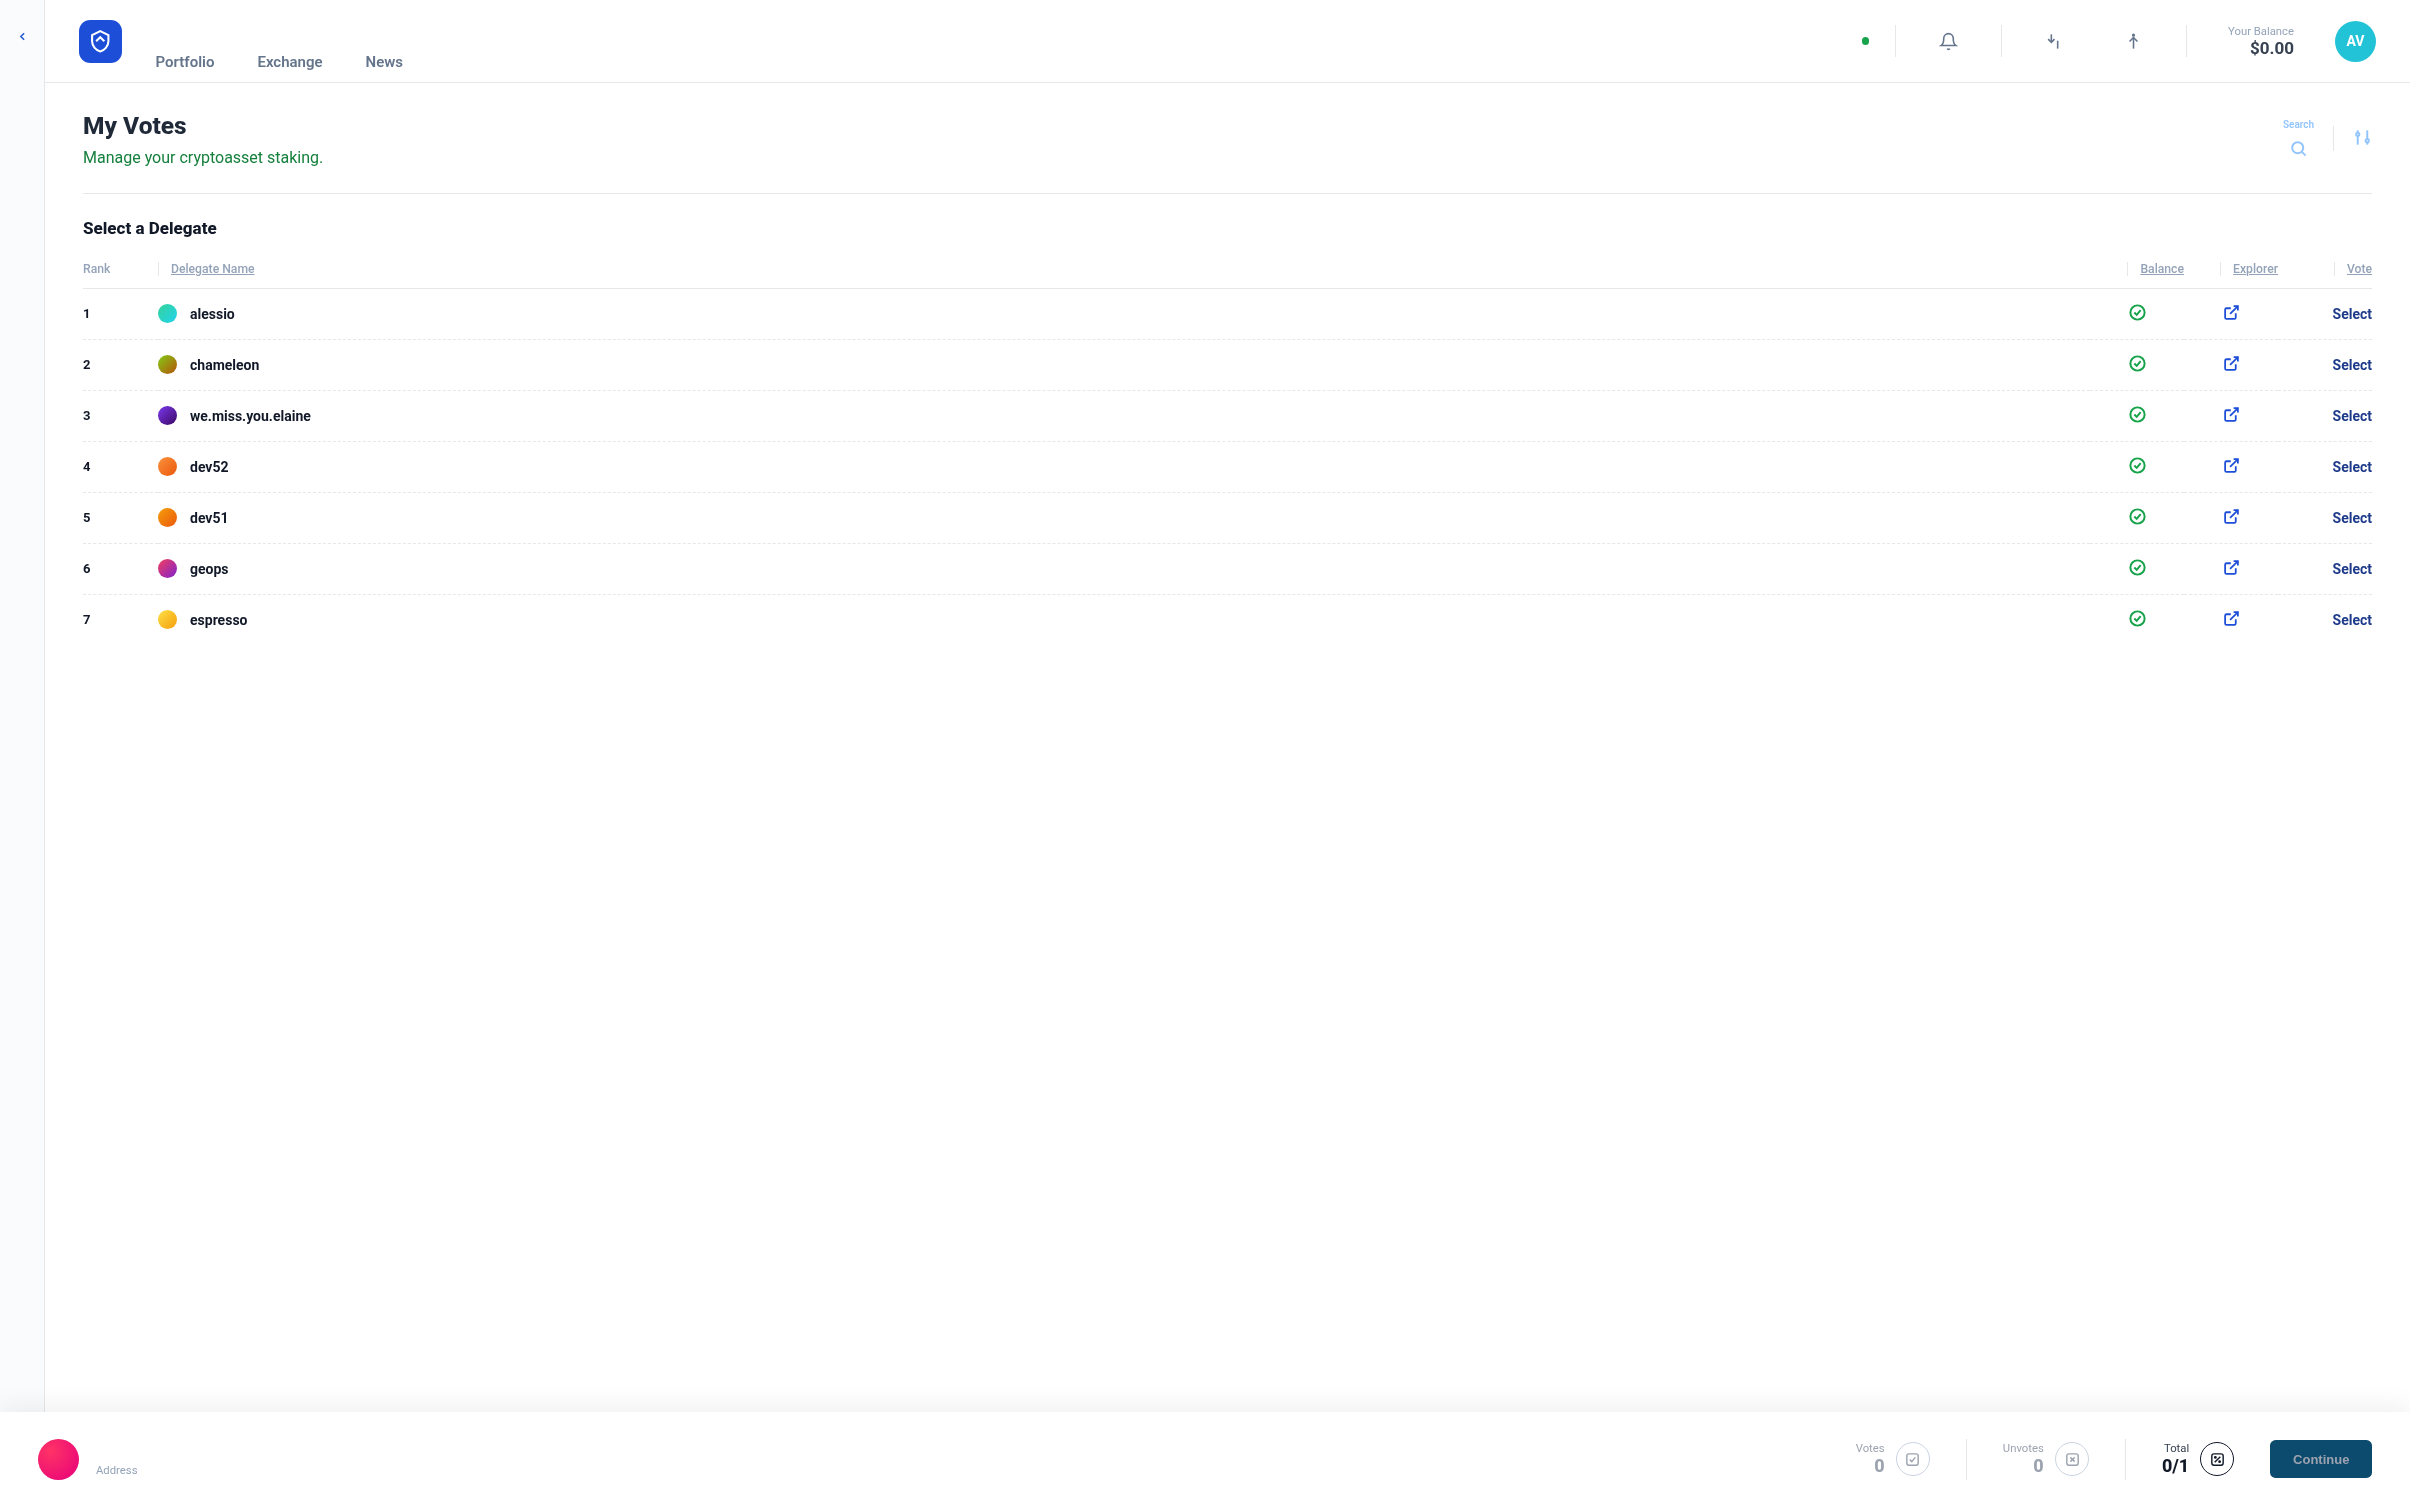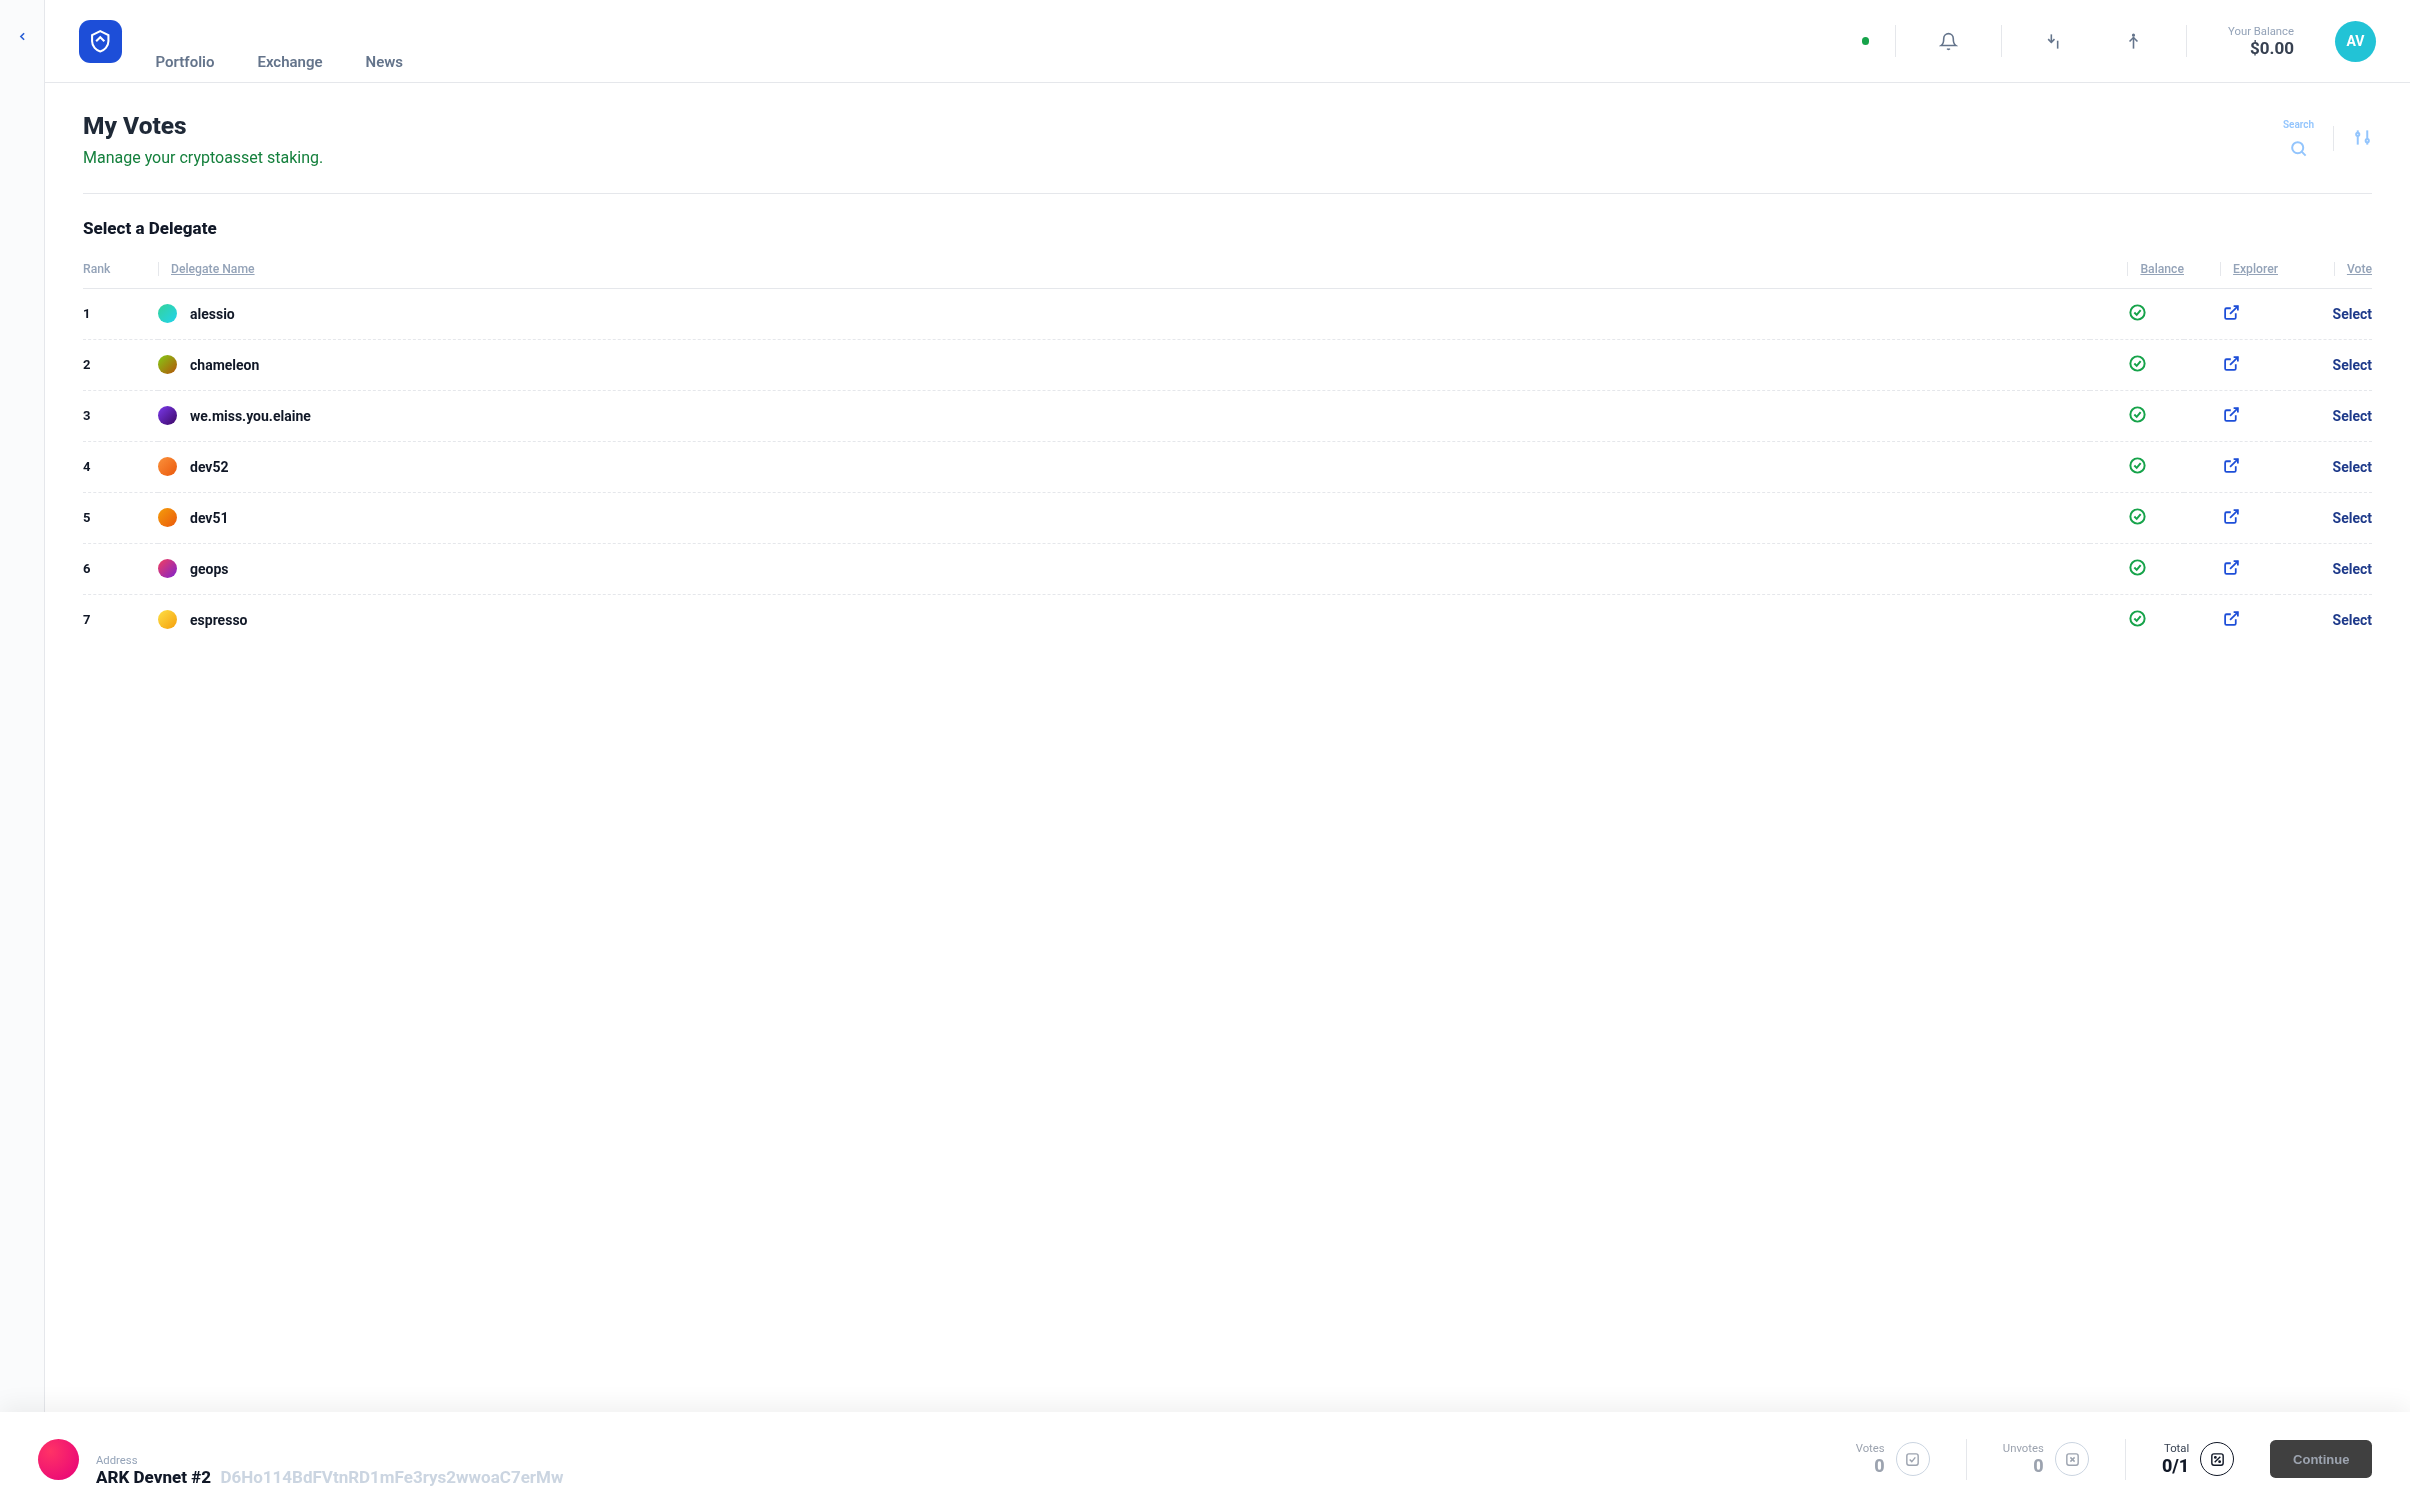--- a/index.html
+++ b/index.html
@@ -153,21 +153,21 @@
   .summary-block.dark .small-label { color: #374151; }
   .summary-block.dark .big-num { color: #111827; }
   .summary-icon {
     width: 34px; height: 34px; border-radius: 50%;
     border: 1.9px solid #cbd5e1;
     display: flex; align-items: center; justify-content: center;
     color: #9ca3af;
   }
   .summary-icon.dark { border-color: #111827; color: #111827; }
   .continue-btn {
-    background: #404040;
+    background: #0c4a6e;
     color: #9ca3af;
     border: none;
     border-radius: 5.6px;
     padding: 11.3px 22.6px;
     font-weight: 600;
     font-size: 13px;
     cursor: not-allowed;
   }
   .vdiv-f { width: 0.9px; height: 41px; background: #e5e7eb; }
 </style>
@@ -474,24 +474,20 @@
         </table>
       </div>
     </div>
   </div>
 </div>
 
 <div class="footer-bar">
   <div class="wallet-avatar"></div>
   <div class="wallet-info">
     <div class="wallet-label">Address</div>
-    <div class="wallet-name-row">
-      <span class="wallet-name">ARK Devnet #2</span>
-      <span class="wallet-addr">D6Ho114BdFVtnRD1mFe3rys2wwoaC7erMw</span>
-    </div>
   </div>
 
   <div class="summary-block">
     <div>
       <div class="small-label">Votes</div>
       <div class="big-num">0</div>
     </div>
     <div class="summary-icon">
       <svg width="17" height="17" viewBox="0 0 24 24" fill="none" stroke="currentColor" stroke-width="2">
           <rect x="4" y="4" width="16" height="16" rx="3"></rect>

